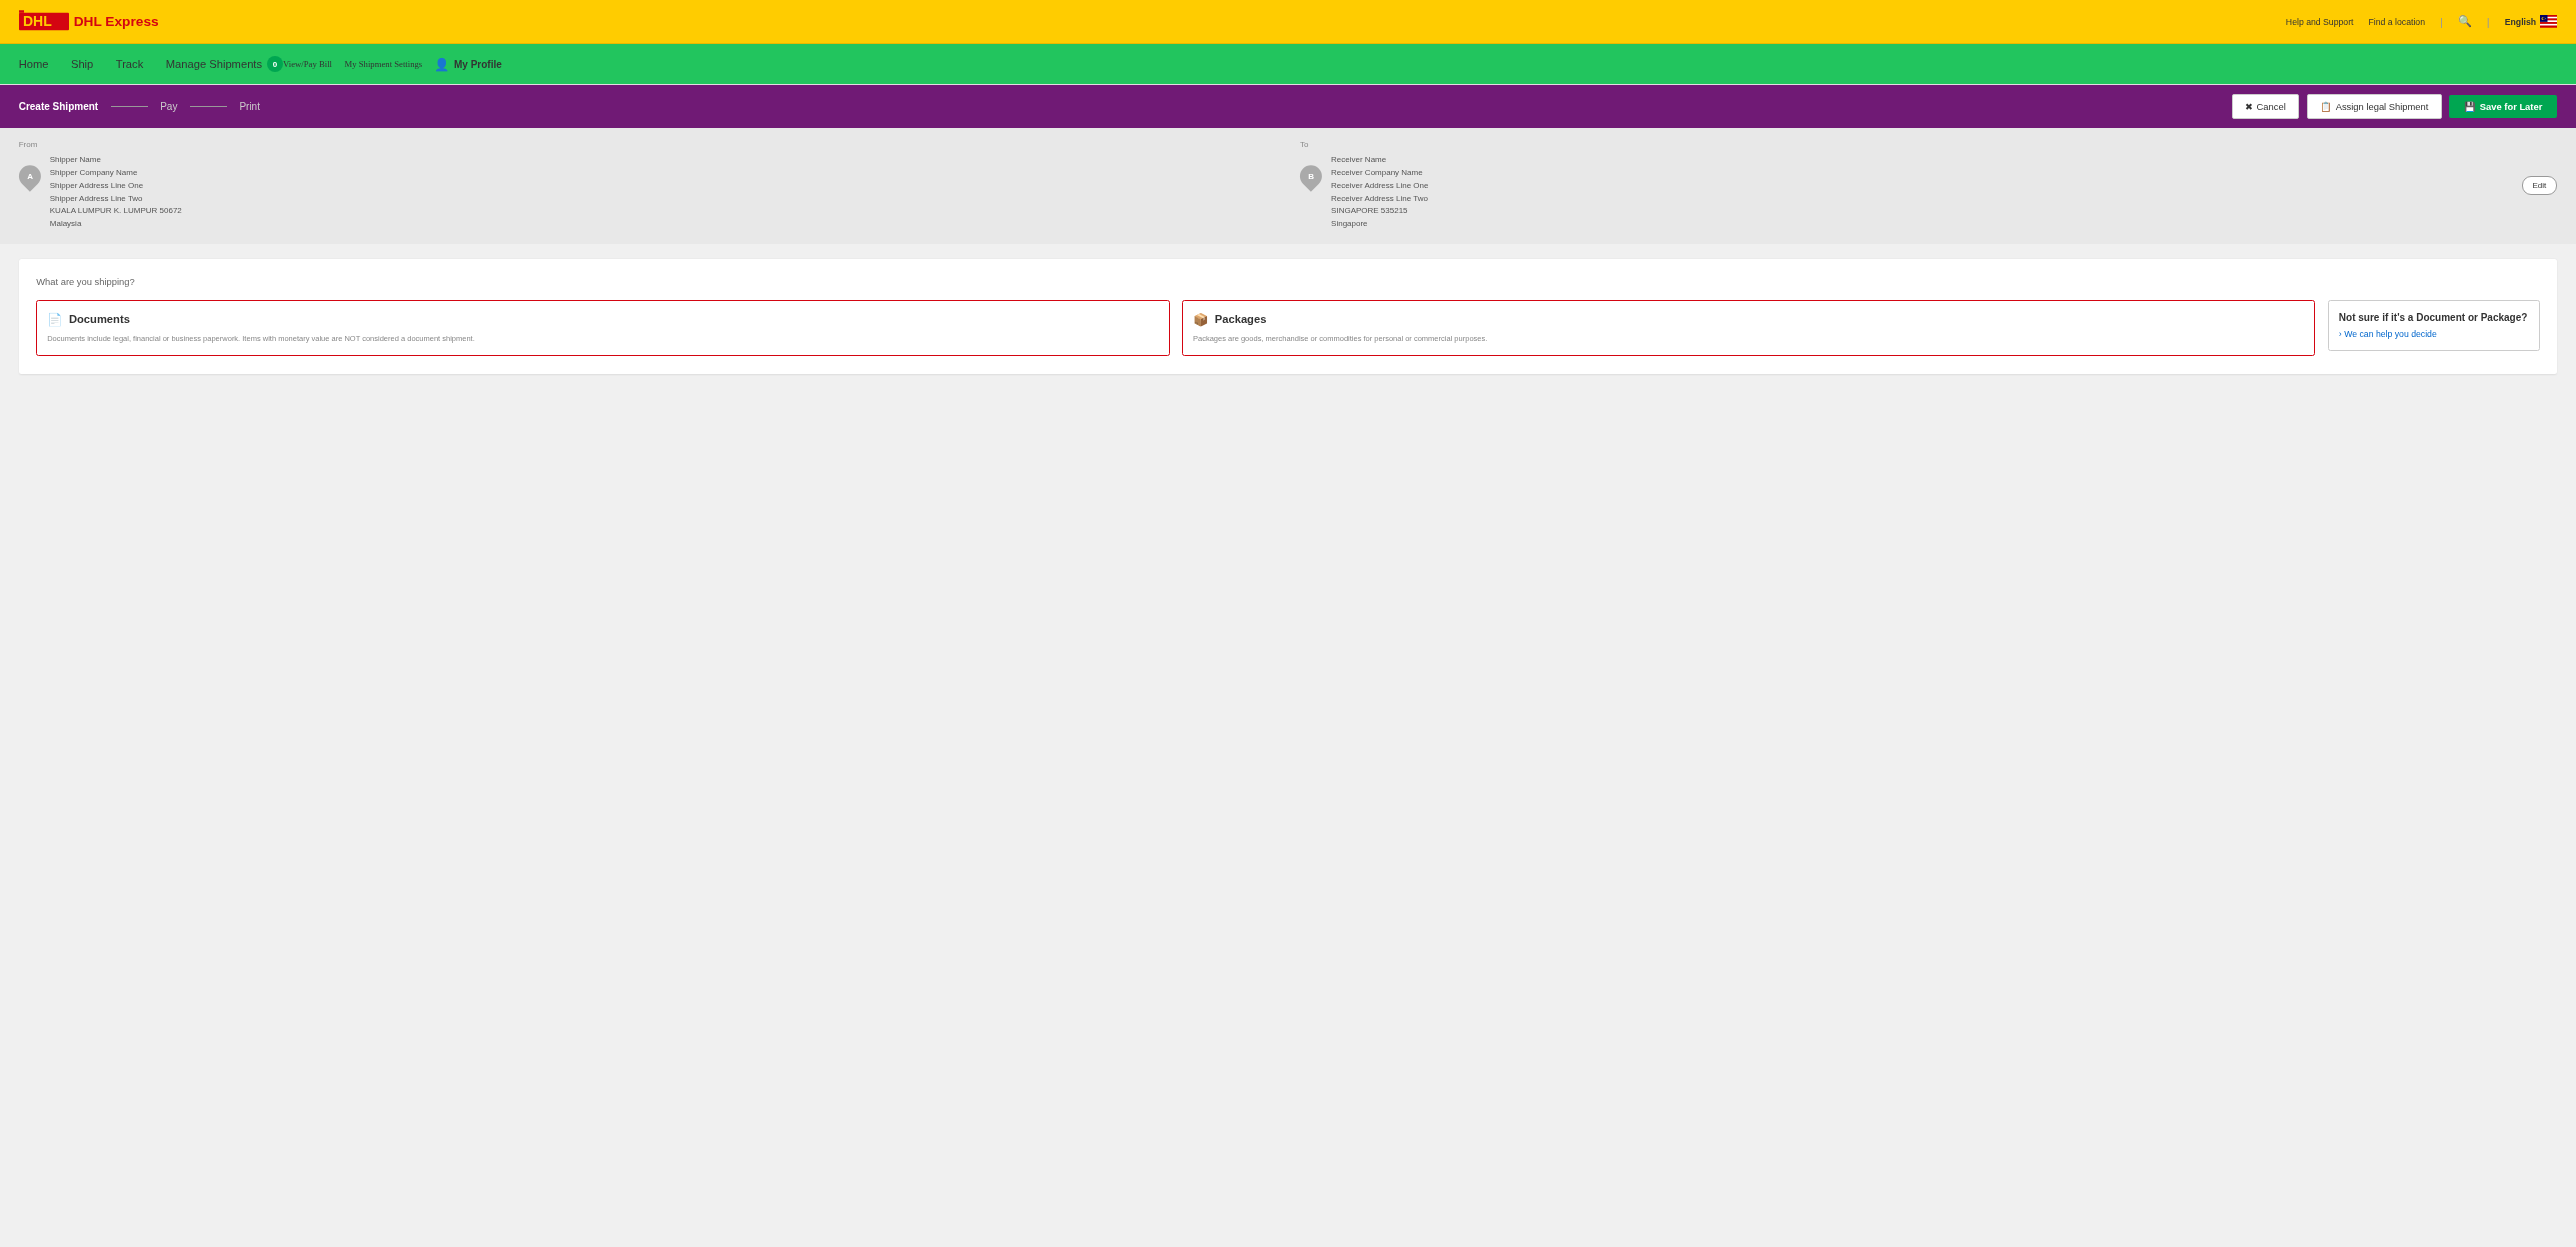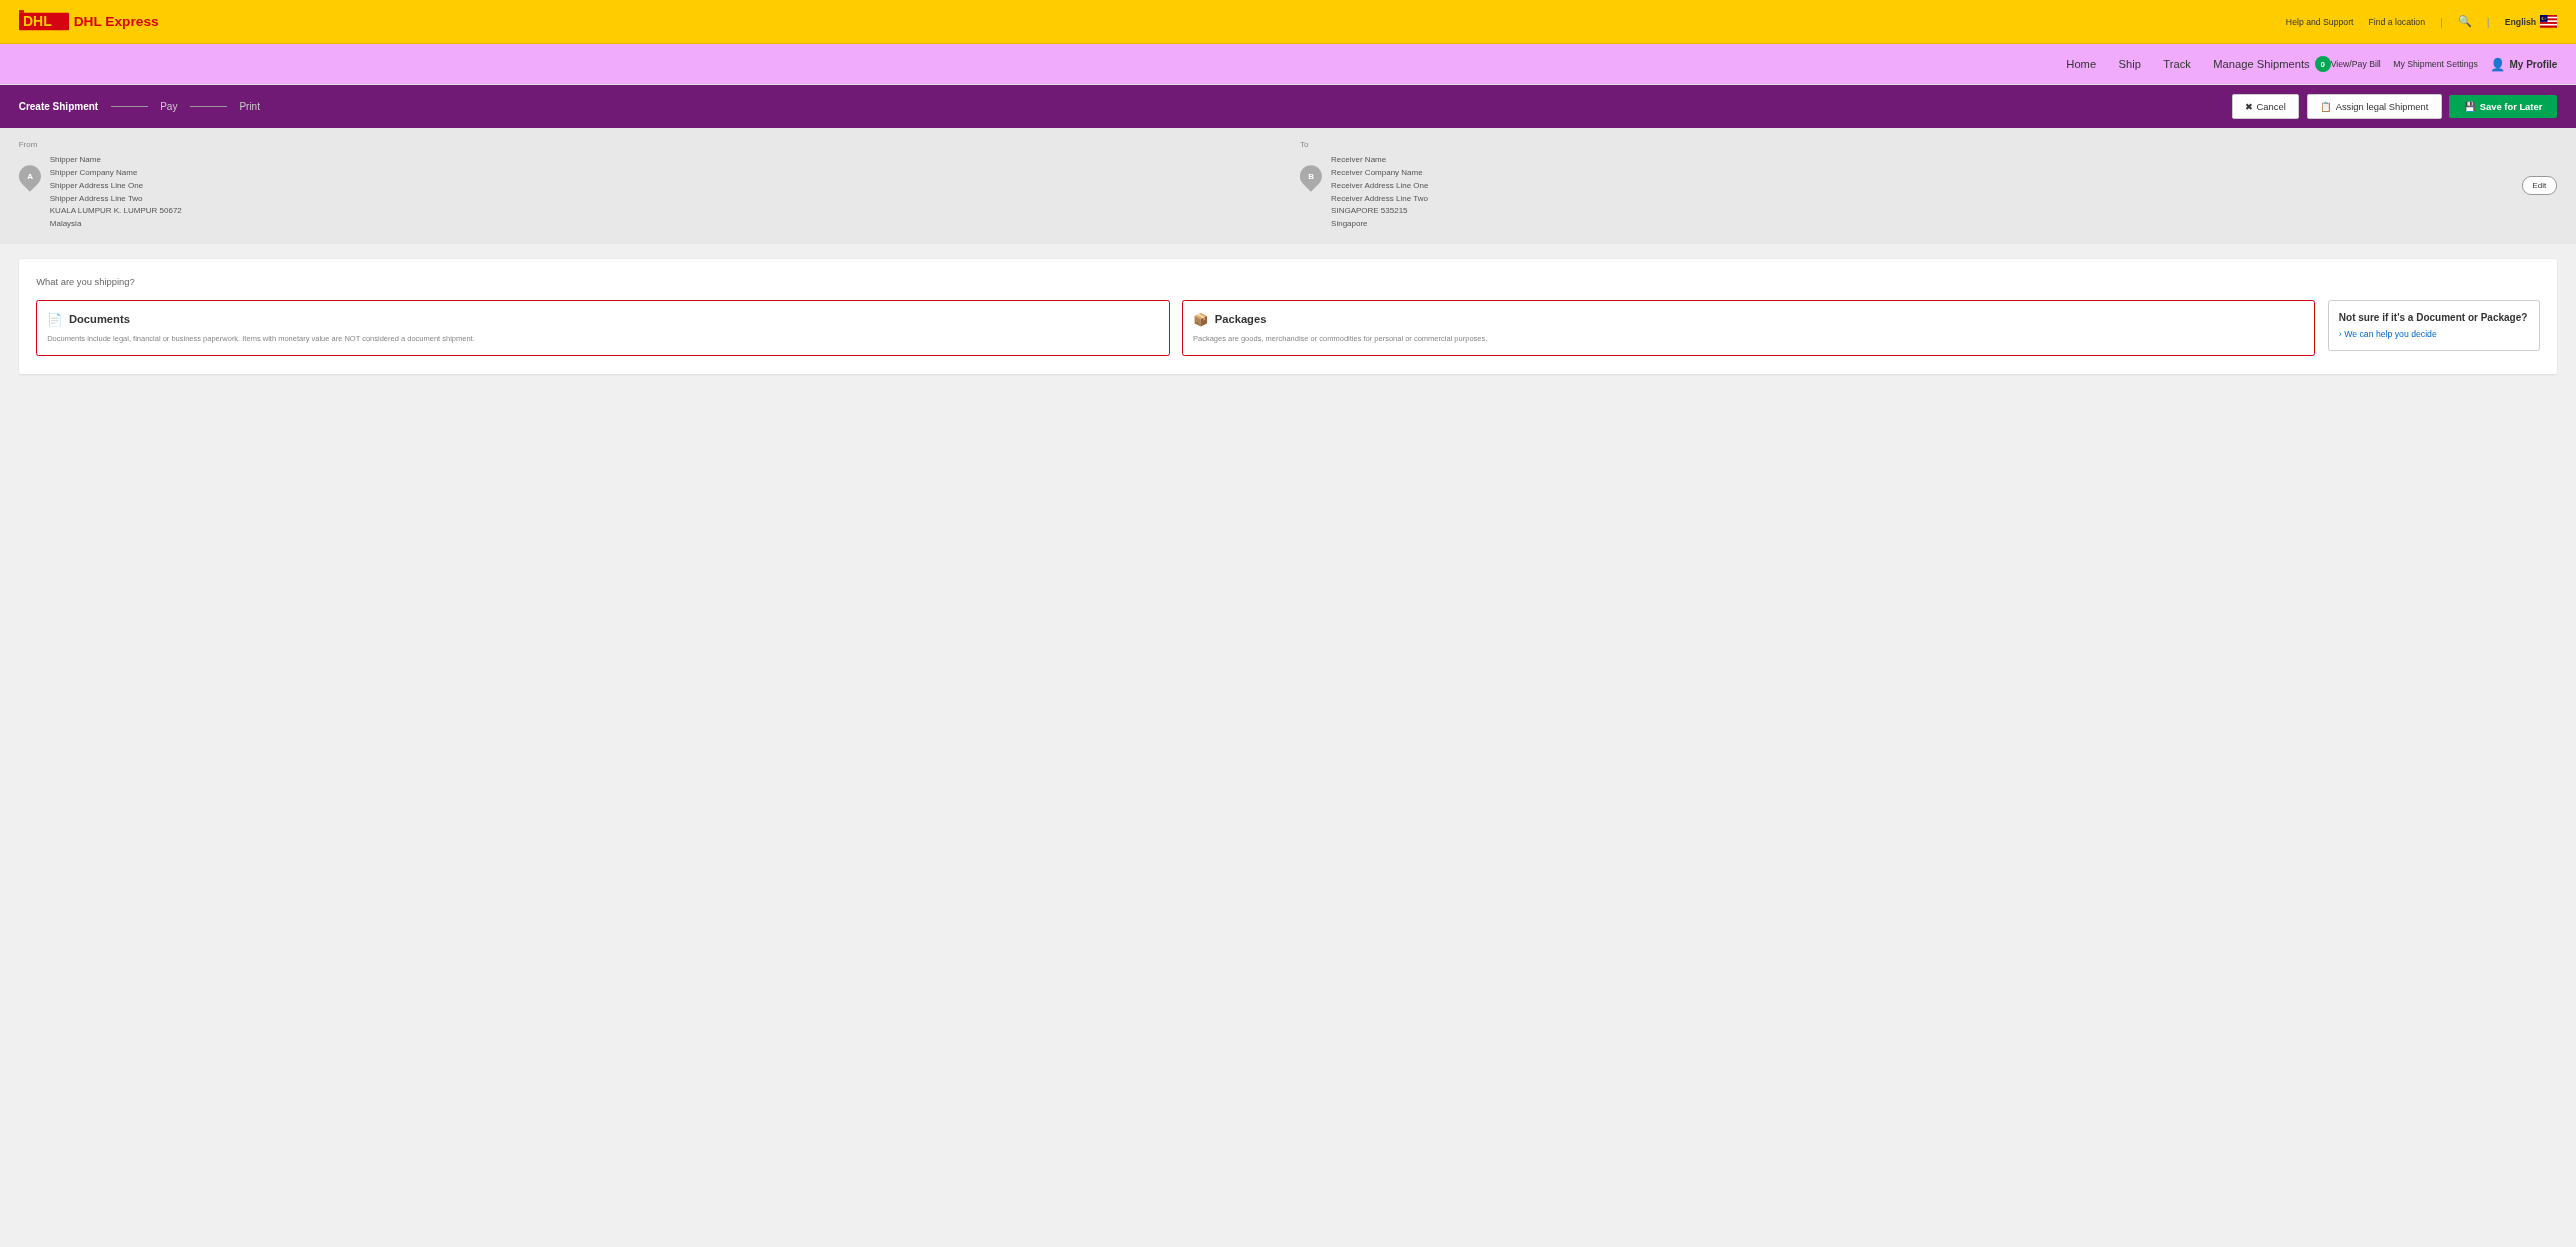--- a/index.html
+++ b/index.html
@@ -63,26 +63,26 @@
       color: #333;
       cursor: pointer;
     }
     .flag-icon {
       width: 17.5px;
       height: 12.5px;
     }
 
     
     .nav-bar {
-      background: #f0abfc;
+      background: #22c55e;
       padding: 0 18.7px;
       height: 41px;
       display: flex;
       align-items: center;
-      justify-content: flex-end;
+      justify-content: flex-start;
       border-bottom: 0.6px solid #e0e0e0;
     }
     .nav-left {
       display: flex;
       align-items: center;
       gap: 22.4px;
     }
     .nav-item {
       font-size: 11.2px;
       color: #333;
@@ -109,20 +109,21 @@
     }
     .nav-right {
       display: flex;
       align-items: center;
       gap: 12.5px;
     }
     .nav-right-link {
       font-size: 8.7px;
       color: #333;
       cursor: pointer;
+      font-family: Liberation Serif, serif;
     }
     .profile-area {
       display: flex;
       align-items: center;
       gap: 3.7px;
       font-size: 10px;
       font-weight: bold;
       color: #333;
       cursor: pointer;
     }

